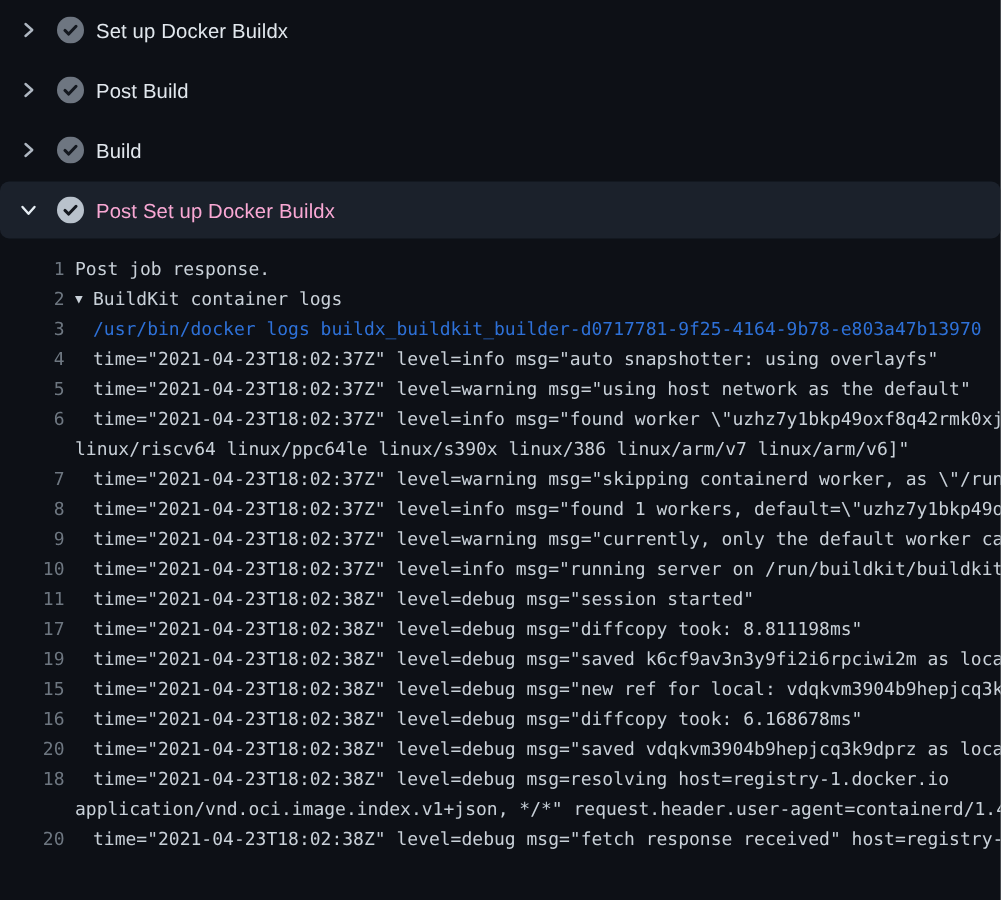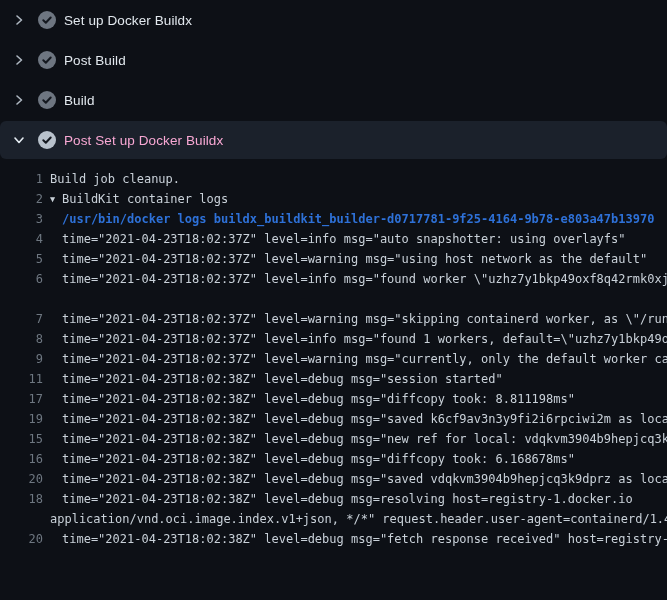--- a/index.html
+++ b/index.html
@@ -72,21 +72,21 @@
   }
   .ln {
     flex: none;
     width: 43px;
     text-align: right;
     color: var(--line-num);
     cursor: pointer;
   }
   .txt { margin-left: 7px; color: var(--log-text); }
   .log-row.indent1 .txt { margin-left: 19px; }
-  .log-row.command .txt { color: var(--command-blue); font-weight: bold; text-align: center; }
+  .log-row.command .txt { color: var(--command-blue); font-weight: normal; text-align: center; }
   .caret {
     display: inline-block;
     width: 12px;
     font-size: 8.5px;
     vertical-align: 1px;
   }
 </style>
 </head>
 <body>
 
@@ -152,21 +152,21 @@
           </svg>
       </span>
       <span class="step-label">Post Set up Docker Buildx</span>
     </div>
 
   </div>
 
   <div class="log">
       <div class="log-row plain indent0">
     <span class="ln">1</span>
-    <span class="txt">Build job cleanup.</span>
+    <span class="txt">Post job response.</span>
   </div>
       <div class="log-row group indent0">
     <span class="ln">2</span>
     <span class="txt"><span class="caret">▼</span>BuildKit container logs</span>
   </div>
       <div class="log-row command indent1">
     <span class="ln">3</span>
     <span class="txt">/usr/bin/docker logs buildx_buildkit_builder-d0717781-9f25-4164-9b78-e803a47b13970</span>
   </div>
       <div class="log-row plain indent1">
@@ -176,32 +176,37 @@
       <div class="log-row plain indent1">
     <span class="ln">5</span>
     <span class="txt">time="2021-04-23T18:02:37Z" level=warning msg="using host network as the default"</span>
   </div>
       <div class="log-row plain indent1">
     <span class="ln">6</span>
     <span class="txt">time="2021-04-23T18:02:37Z" level=info msg="found worker \"uzhz7y1bkp49oxf8q42rmk0xj</span>
   </div>
       <div class="log-row continuation indent0">
     <span class="ln"></span>
+    <span class="txt">linux/riscv64 linux/ppc64le linux/s390x linux/386 linux/arm/v7 linux/arm/v6]"</span>
   </div>
       <div class="log-row plain indent1">
     <span class="ln">7</span>
     <span class="txt">time="2021-04-23T18:02:37Z" level=warning msg="skipping containerd worker, as \"/run</span>
   </div>
       <div class="log-row plain indent1">
     <span class="ln">8</span>
     <span class="txt">time="2021-04-23T18:02:37Z" level=info msg="found 1 workers, default=\"uzhz7y1bkp49o</span>
   </div>
       <div class="log-row plain indent1">
     <span class="ln">9</span>
     <span class="txt">time="2021-04-23T18:02:37Z" level=warning msg="currently, only the default worker ca</span>
+  </div>
+      <div class="log-row plain indent1">
+    <span class="ln">10</span>
+    <span class="txt">time="2021-04-23T18:02:37Z" level=info msg="running server on /run/buildkit/buildkit</span>
   </div>
       <div class="log-row plain indent1">
     <span class="ln">11</span>
     <span class="txt">time="2021-04-23T18:02:38Z" level=debug msg="session started"</span>
   </div>
       <div class="log-row plain indent1">
     <span class="ln">17</span>
     <span class="txt">time="2021-04-23T18:02:38Z" level=debug msg="diffcopy took: 8.811198ms"</span>
   </div>
       <div class="log-row plain indent1">

